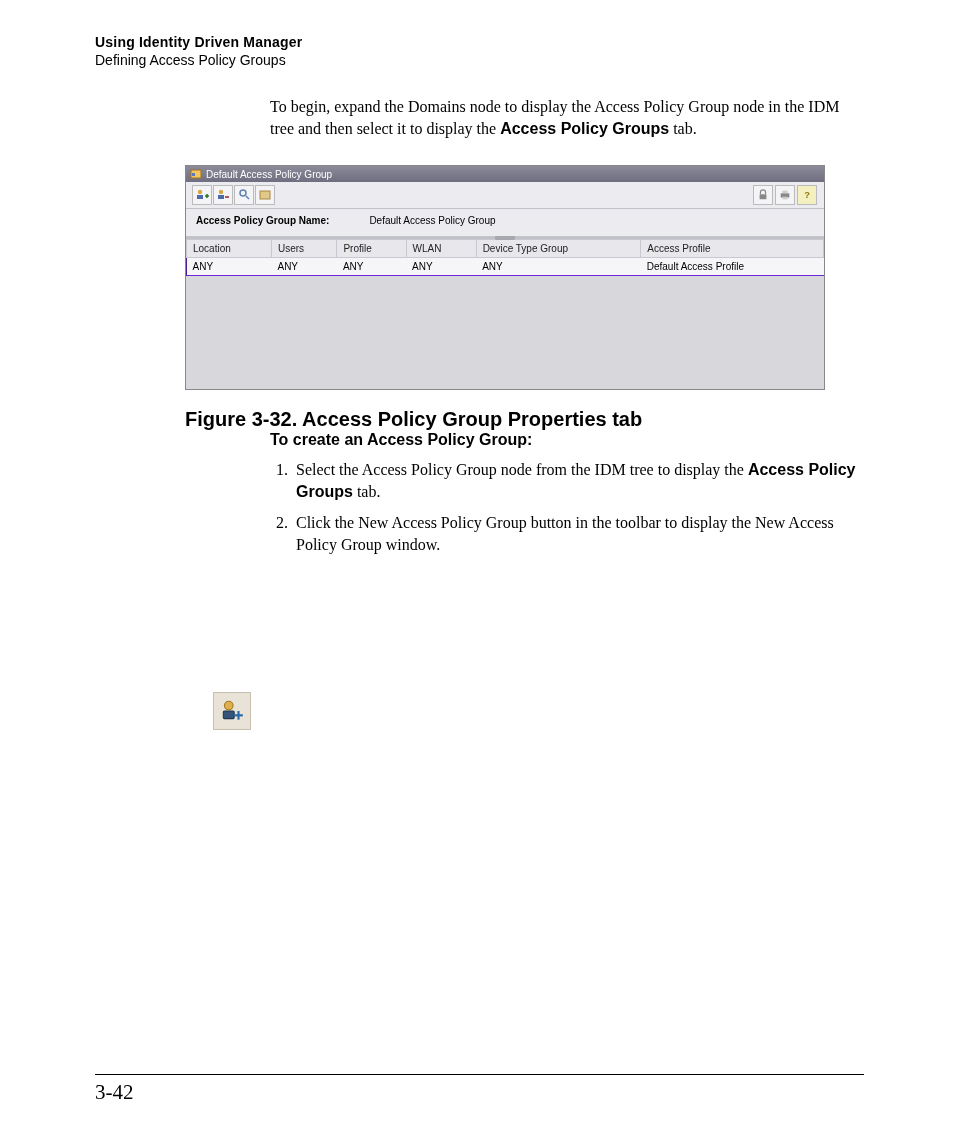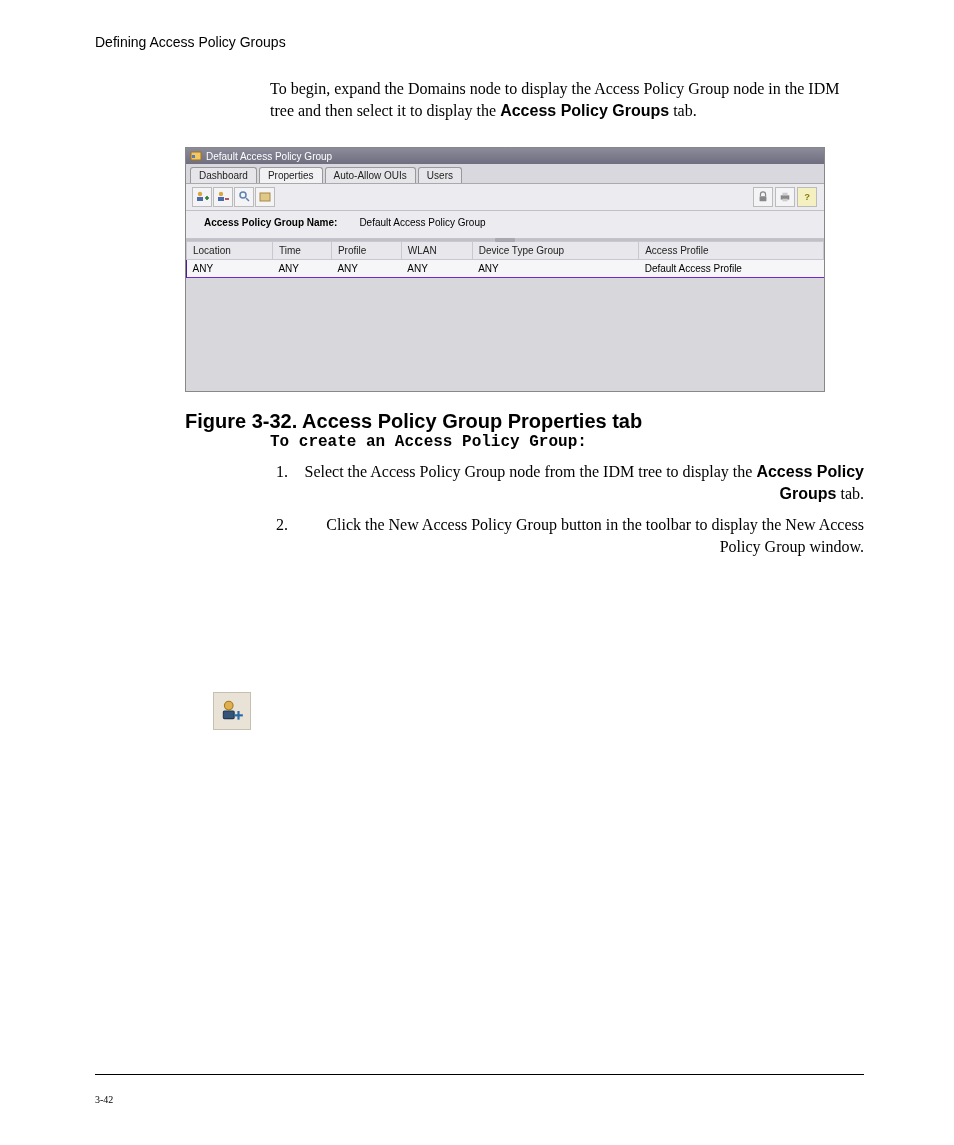--- a/index.html
+++ b/index.html
@@ -99,25 +99,25 @@
   .ss-tb-left { display: flex; gap: 0; }
   .ss-tb-btn {
     width: 18px; height: 18px;
     border: 1px solid #bbb;
     background: #f4f4f6;
     margin-right: 1px;
     display: flex; align-items:center; justify-content:center;
   }
   .ss-tb-right { display:flex; gap:1px; align-items:center; }
   .ss-label-row {
-    padding: 6px 6px 10px 18px;
+    padding: 6px 6px 10px 10px;
     background: #ececf0;
     border-bottom: 1px solid #c4c4cc;
     display: flex;
-    gap: 22px;
+    gap: 40px;
   }
   .ss-label-row .lbl { font-weight: bold; font-size:10px; }
   .ss-table {
     width: 100%;
     border-collapse: collapse;
     background: #4c1d95;
     font-size: 10px;
   }
   .ss-table th {
     text-align: left;
@@ -158,33 +158,33 @@
     margin: 18px 0 0 90px;
   }
 
   .section-h2 {
     font-family: "Times New Roman", Times, serif;
     font-weight: normal;
     font-size: 24px;
     margin: 32px 0 16px 175px;
   }
   .sub-bold {
-    font-family: Liberation Mono, monospace;
+    font-family: Liberation Sans, sans-serif;
     font-weight: bold;
     font-size: 16px;
     margin-left: 175px;
     margin-bottom: 10px;
   }
   .ol-steps {
     margin: 0 0 0 175px;
     padding-left: 22px;
     font-size: 16px;
     line-height: 1.35;
   }
-  .ol-steps li { margin-bottom: 10px; padding-left: 4px; text-align: right; }
+  .ol-steps li { margin-bottom: 10px; padding-left: 4px; }
 
   .step-icon-box {
     position: absolute;
     left: 213px;
     width: 36px; height: 36px;
     background: #e8e3d6;
     border: 1px solid #c8c0ae;
     display:flex; align-items:center; justify-content:center;
   }
 
@@ -192,54 +192,49 @@
     position: absolute;
     left: 95px; right: 90px;
     bottom: 70px;
     border-top: 1px solid #000;
   }
   .page-num {
     position: absolute;
     left: 95px;
     bottom: 40px;
     font-family: "Times New Roman", serif;
-    font-size: 10px;
+    font-size: 21px;
   }
 </style>
 </head>
 <body>
 
 <div class="page">
 
   <div class="header-block">
+    <div class="header-title">Using Identity Driven Manager</div>
     <div class="header-sub">Defining Access Policy Groups</div>
   </div>
 
   <div class="content-col">
     <p>
       <span>To begin, expand the Domains node to display the Access Policy Group node in the IDM tree and then select it to display the </span><span class="bold-sans">Access Policy Groups</span><span> tab.</span>
     </p>
   </div>
 
   <div class="figure-wrap">
     <div class="screenshot">
       <div class="ss-titlebar">
         <span class="ss-title-icon">
           <svg viewBox="0 0 12 12" width="12" height="12">
               <rect x="1" y="2" width="10" height="8" fill="#f4c760" stroke="#a07020"></rect>
               <rect x="2" y="5" width="3" height="3" fill="#5a7abf"></rect>
             </svg>
         </span>
         <span>Default Access Policy Group</span>
-      </div>
-      <div class="ss-tabs">
-        <div class="ss-tab">Dashboard</div>
-        <div class="ss-tab active">Properties</div>
-        <div class="ss-tab">Auto-Allow OUIs</div>
-        <div class="ss-tab">Users</div>
       </div>
       <div class="ss-toolbar">
         <div class="ss-tb-left">
           <div class="ss-tb-btn">
             <svg viewBox="0 0 14 14" width="14" height="14">
                 <circle cx="5" cy="4" r="2.2" fill="#d9a640"></circle>
                 <rect x="2" y="7" width="6" height="4" fill="#4a6aa8"></rect>
                 <path d="M10 8 h4 M12 6 v4" stroke="#2a7a2a" stroke-width="1.6"></path>
               </svg>
           </div>
@@ -288,21 +283,21 @@
         <span>Default Access Policy Group</span>
       </div>
       <div class="ss-splitter">
           <div class="ss-split-handle"></div>
         </div>
       <div class="ss-table-body-wrap">
         <table class="ss-table">
           <thead>
             <tr>
               <th>Location</th>
-              <th>Time</th>
+              <th>Users</th>
               <th>Profile</th>
               <th>WLAN</th>
               <th>Device Type Group</th>
               <th>Access Profile</th>
             </tr>
           </thead>
           <tbody>
             <tr>
               <td>ANY</td>
               <td>ANY</td>

